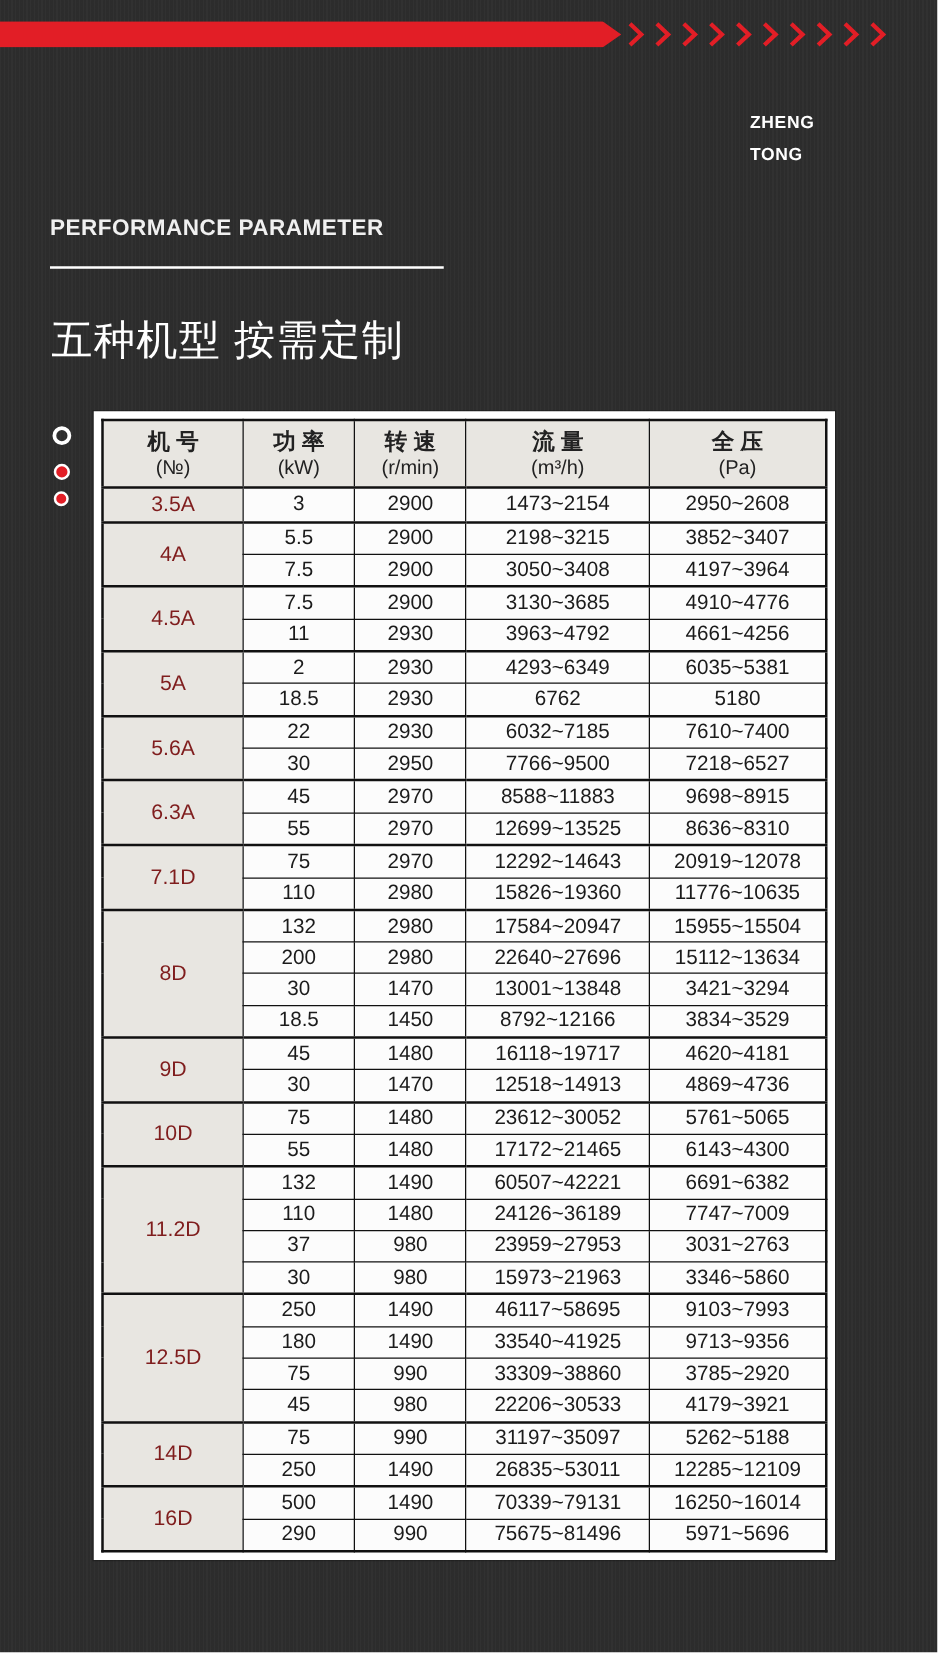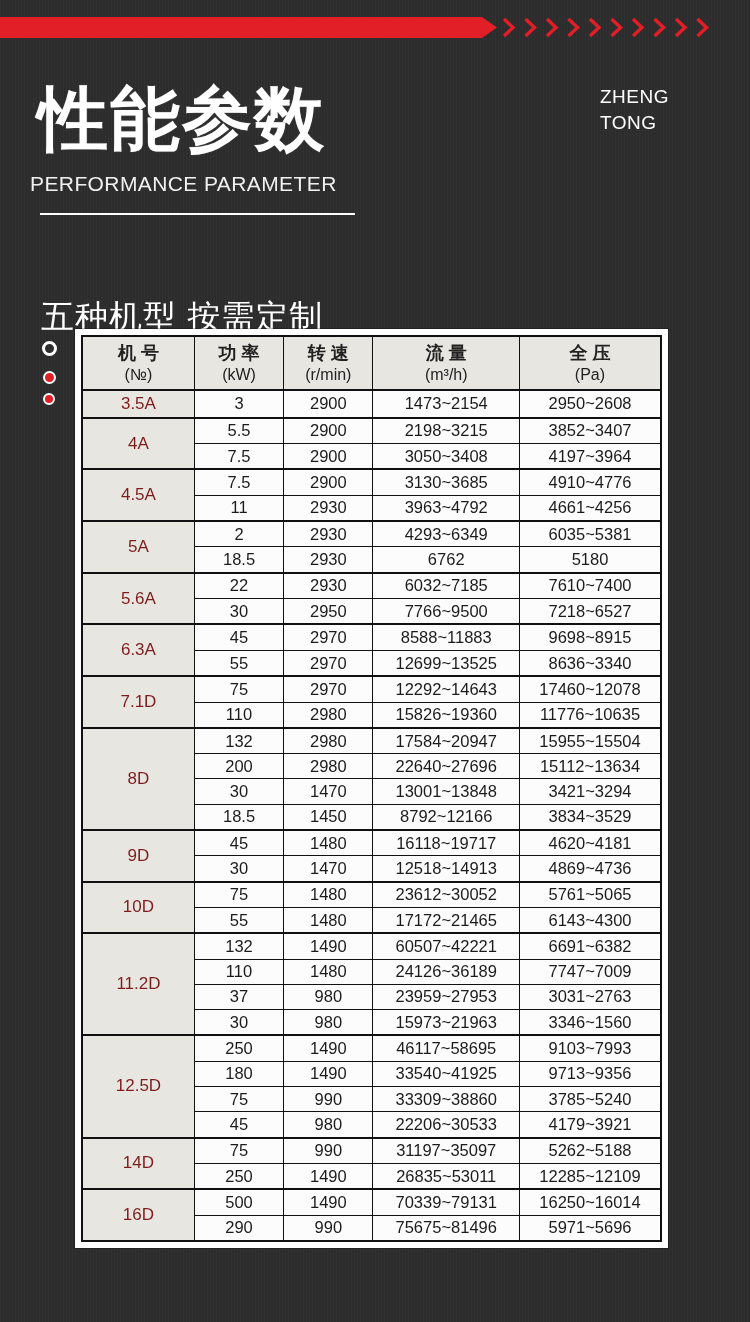--- a/index.html
+++ b/index.html
@@ -16,38 +16,38 @@
   .red-bar{
     position:absolute;left:0;top:17;height:21px;width:497px;
     background:var(--red,#e21e26);
     clip-path:polygon(0 0, calc(100% - 15px) 0, 100% 50%, calc(100% - 15px) 100%, 0 100%);
     top:17px;
   }
   .chevrons{position:absolute;left:502px;top:15px;}
   
   .brand{
     position:absolute;left:600px;top:84px;
-    color:#fff;font-size:19px;line-height:26px;font-weight:400;letter-spacing:0.5px;
+    color:#fff;font-size:14px;line-height:26px;font-weight:700;letter-spacing:0.5px;
   }
   
   .title-zh{
     position:absolute;left:38px;top:84px;
     color:#fff;font-size:70px;font-weight:bold;line-height:1;letter-spacing:2px;
     text-shadow:0 0 1px rgba(255,255,255,.4);
   }
   .title-en{
-    position:absolute;left:30px;top:172px;
-    color:#f0f0f0;font-size:21px;letter-spacing:0.4px;font-weight:400;
+    position:absolute;left:40px;top:172px;
+    color:#f0f0f0;font-size:18px;letter-spacing:0.4px;font-weight:700;
   }
   .underline{
     position:absolute;left:40px;top:213px;width:315px;height:2px;background:#fff;
   }
   .subtitle{
     position:absolute;left:41px;top:250px;
-    color:#fff;font-size:33px;font-weight:500;letter-spacing:1px;margin-top:45px;
+    color:#fff;font-size:33px;font-weight:500;letter-spacing:1px;
   }
   
   .dot{position:absolute;border-radius:50%;}
   .dot-ring{left:42px;top:341px;width:9px;height:9px;border:3px solid #fff;background:transparent;}
   .dot-red1{left:43px;top:371px;width:9px;height:9px;border:2.5px solid #fff;background:var(--red,#e21e26);}
   .dot-red2{left:43px;top:393px;width:8px;height:8px;border:2.5px solid #fff;background:var(--red,#e21e26);}
   
   .table-panel{
     position:absolute;left:75px;top:329px;width:581px;height:907px;
     background:#fff;padding:6px;
@@ -101,21 +101,20 @@
       <path d="M174,4 L183,12.5 L174,21"></path>
       <path d="M195.5,4 L204.5,12.5 L195.5,21"></path>
     </g>
   </svg>
 
   <div class="brand">
     <div>ZHENG</div>
     <div>TONG</div>
   </div>
 
-  <div class="title-zh">性能参数</div>
   <div class="title-en">PERFORMANCE PARAMETER</div>
   <div class="underline"></div>
 
   <div class="subtitle">五种机型 按需定制</div>
 
   <div class="dot dot-ring"></div>
   <div class="dot dot-red1"></div>
   <div class="dot dot-red2"></div>
 
   <div class="table-panel">
@@ -215,28 +214,28 @@
             <td class="model" rowspan="2">6.3A</td>
             <td class="val">45</td>
             <td class="val">2970</td>
             <td class="val">8588~11883</td>
             <td class="val">9698~8915</td>
           </tr>
           <tr>
             <td class="val">55</td>
             <td class="val">2970</td>
             <td class="val">12699~13525</td>
-            <td class="val">8636~3340</td>
+            <td class="val">8636~8310</td>
           </tr>
           <tr class="group-start">
             <td class="model" rowspan="2">7.1D</td>
             <td class="val">75</td>
             <td class="val">2970</td>
             <td class="val">12292~14643</td>
-            <td class="val">17460~12078</td>
+            <td class="val">20919~12078</td>
           </tr>
           <tr>
             <td class="val">110</td>
             <td class="val">2980</td>
             <td class="val">15826~19360</td>
             <td class="val">11776~10635</td>
           </tr>
           <tr class="group-start">
             <td class="model" rowspan="4">8D</td>
             <td class="val">132</td>
@@ -304,40 +303,40 @@
           <tr>
             <td class="val">37</td>
             <td class="val">980</td>
             <td class="val">23959~27953</td>
             <td class="val">3031~2763</td>
           </tr>
           <tr>
             <td class="val">30</td>
             <td class="val">980</td>
             <td class="val">15973~21963</td>
-            <td class="val">3346~1560</td>
+            <td class="val">3346~5860</td>
           </tr>
           <tr class="group-start">
             <td class="model" rowspan="4">12.5D</td>
             <td class="val">250</td>
             <td class="val">1490</td>
             <td class="val">46117~58695</td>
             <td class="val">9103~7993</td>
           </tr>
           <tr>
             <td class="val">180</td>
             <td class="val">1490</td>
             <td class="val">33540~41925</td>
             <td class="val">9713~9356</td>
           </tr>
           <tr>
             <td class="val">75</td>
             <td class="val">990</td>
             <td class="val">33309~38860</td>
-            <td class="val">3785~5240</td>
+            <td class="val">3785~2920</td>
           </tr>
           <tr>
             <td class="val">45</td>
             <td class="val">980</td>
             <td class="val">22206~30533</td>
             <td class="val">4179~3921</td>
           </tr>
           <tr class="group-start">
             <td class="model" rowspan="2">14D</td>
             <td class="val">75</td>

